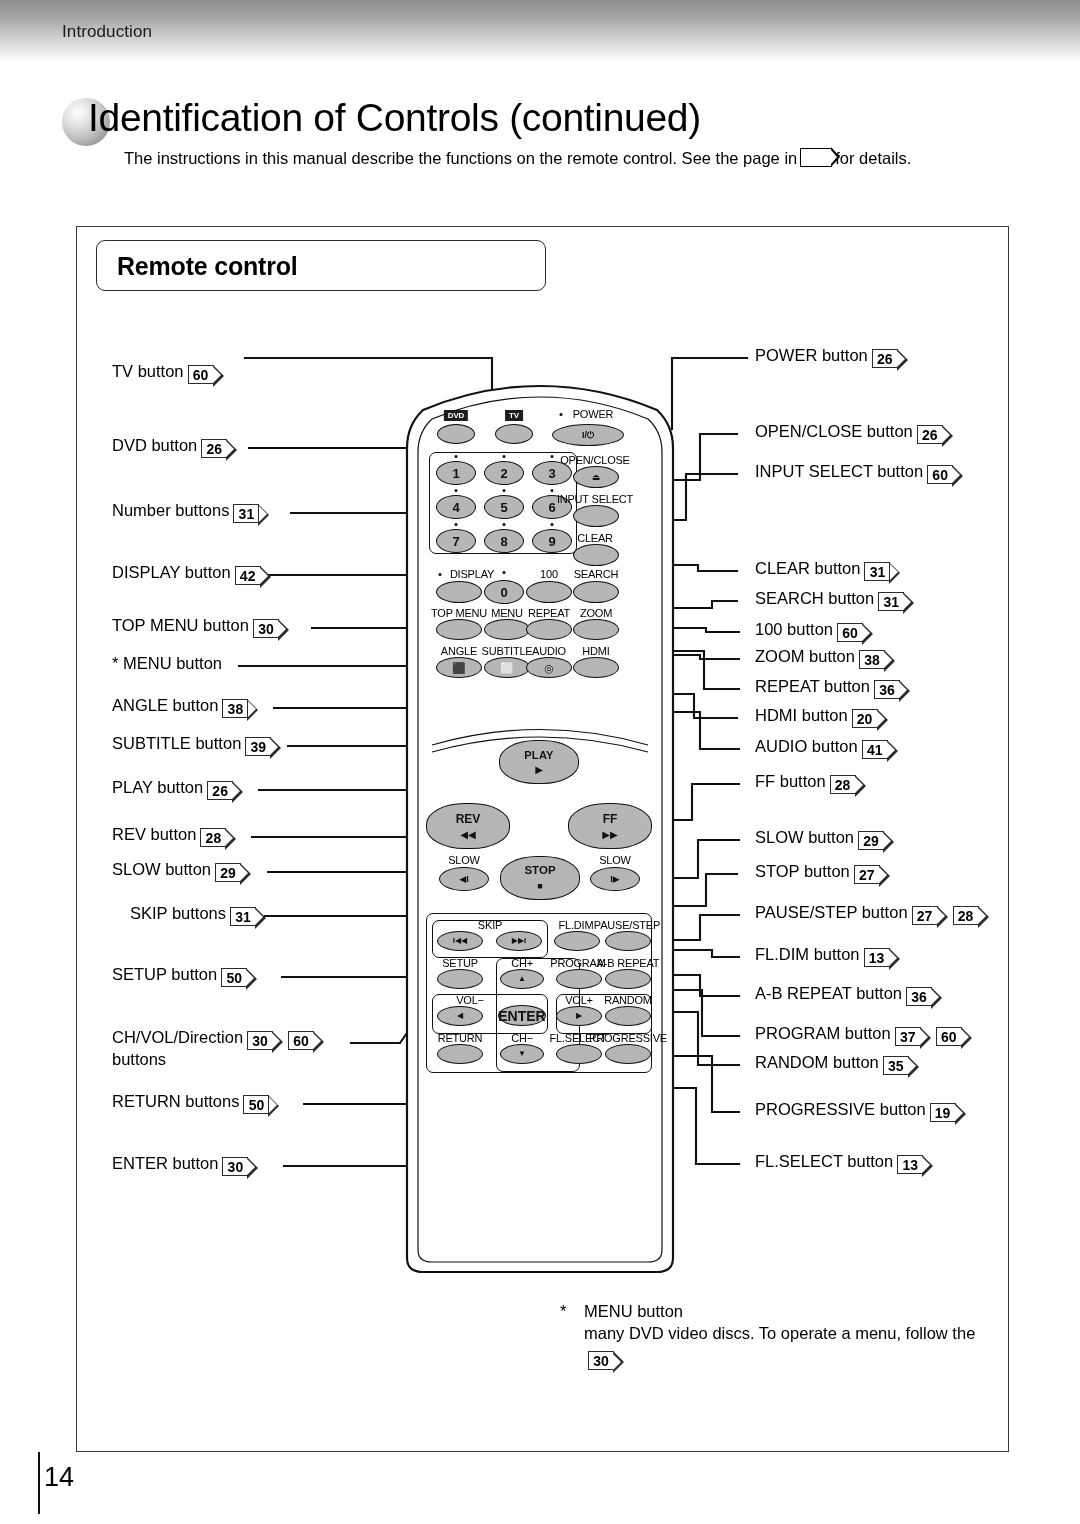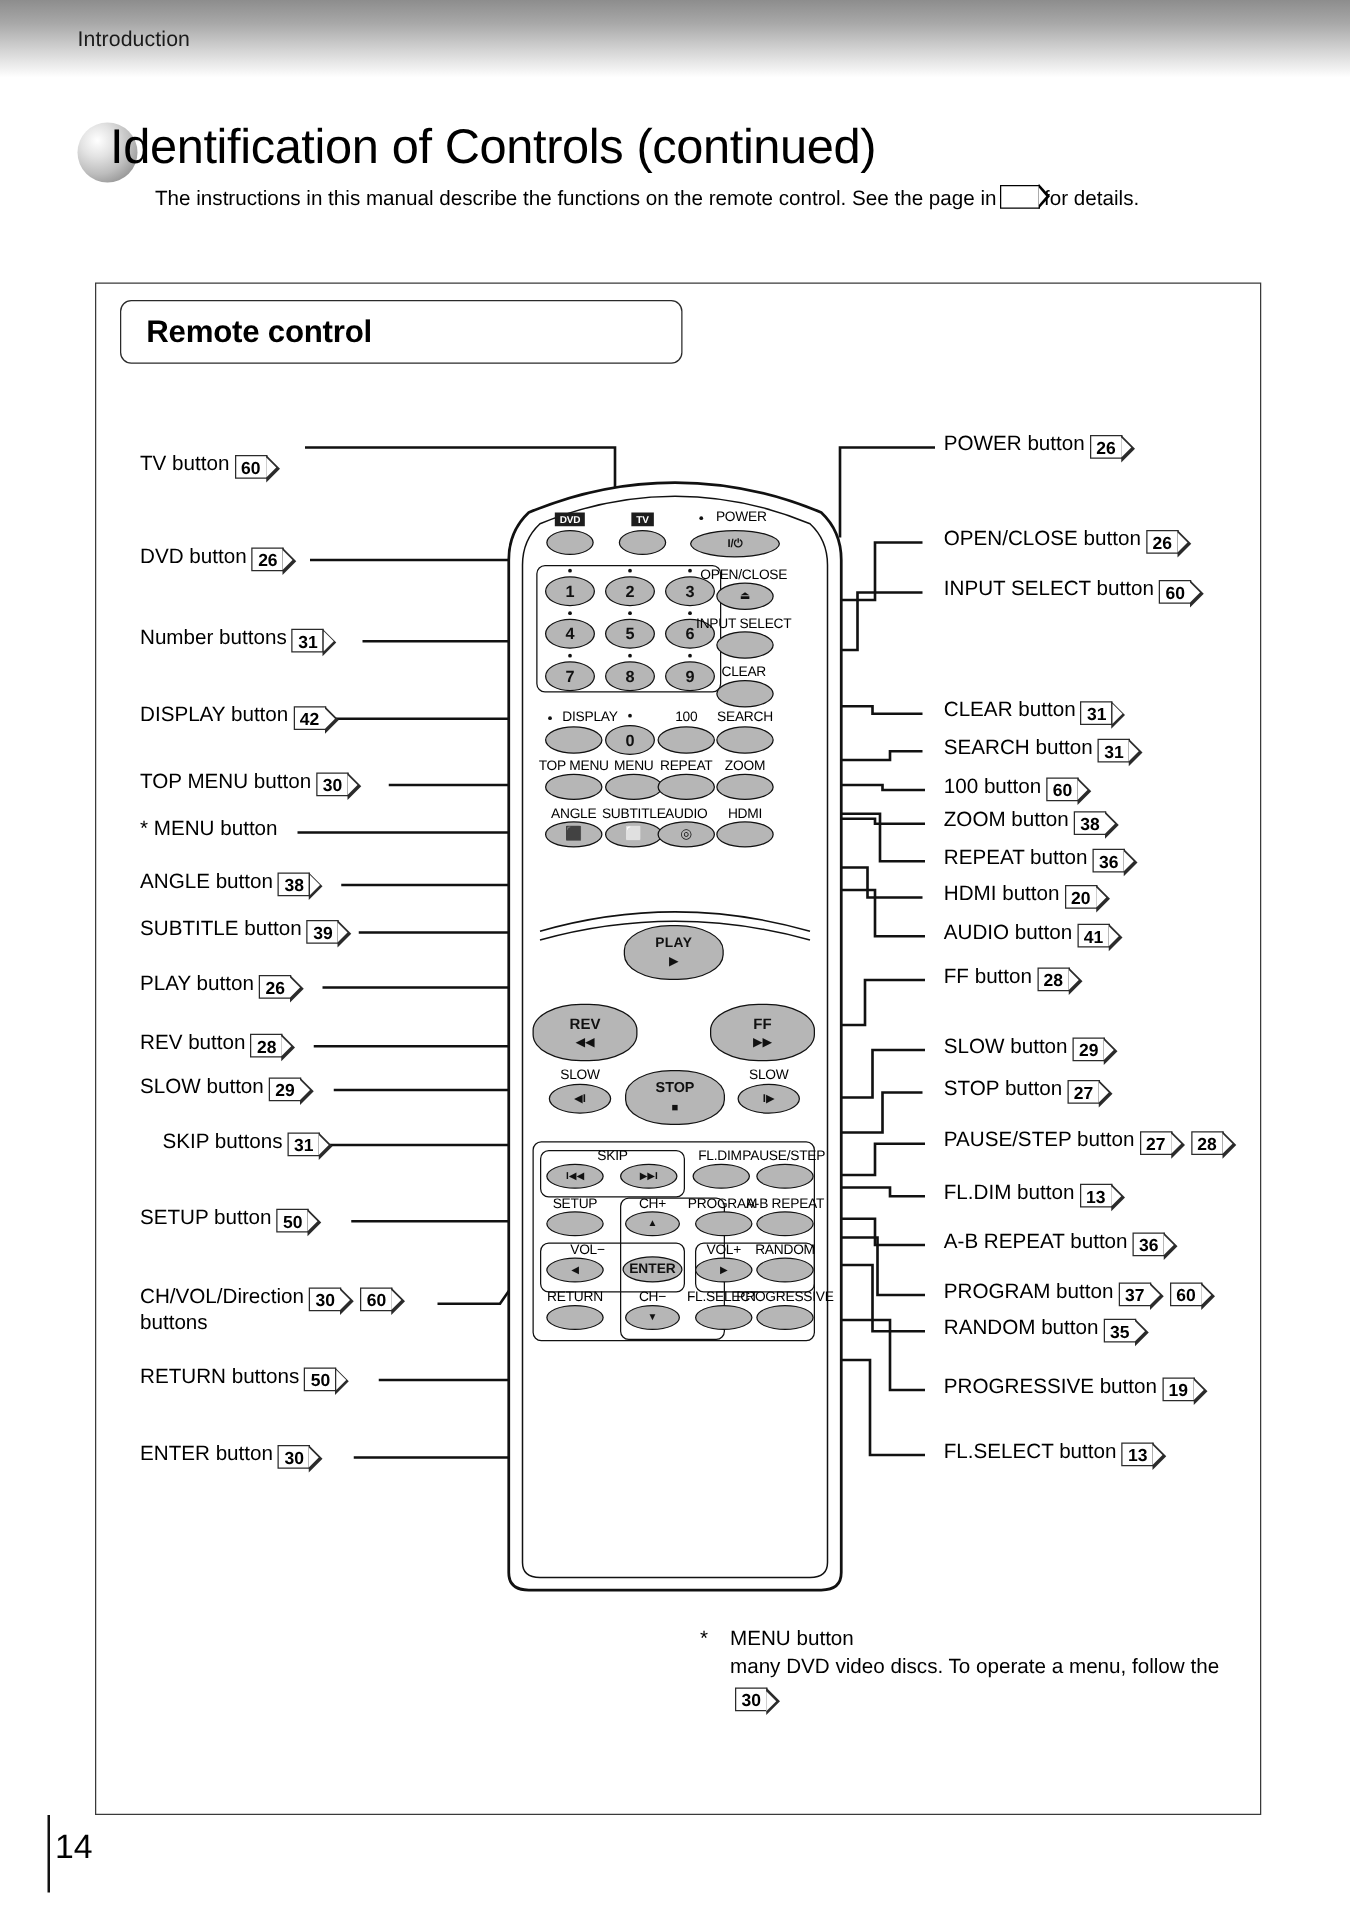--- a/index.html
+++ b/index.html
@@ -305,21 +305,21 @@
   <div class="rcap" style="left:174px;top:569px;">PROGRAM</div>
   <div class="rbtn" style="left:152px;top:581px;width:46px;height:20px;"></div>
   <div class="rcap" style="left:224px;top:569px;">A-B REPEAT</div>
   <div class="rbtn" style="left:201px;top:581px;width:46px;height:20px;"></div>
 
   <div class="rcap" style="left:56px;top:606px;margin-left:10px;">VOL−</div>
   <div class="rbtn" style="left:33px;top:618px;width:46px;height:20px;">
     <span class="glyph" style="font-size:8px;">◀</span>
   </div>
   <div class="rbtn" style="left:94px;top:617px;width:48px;height:21px;">
-    <span class="glyph" style="font-size:11px;">ENTER</span>
+    <span class="glyph" style="font-size:14px;">ENTER</span>
   </div>
   <div class="rcap" style="left:175px;top:606px;">VOL+</div>
   <div class="rbtn" style="left:152px;top:618px;width:46px;height:20px;">
     <span class="glyph" style="font-size:8px;">▶</span>
   </div>
   <div class="rcap" style="left:224px;top:606px;">RANDOM</div>
   <div class="rbtn" style="left:201px;top:618px;width:46px;height:20px;"></div>
 
   <div class="rcap" style="left:56px;top:644px;">RETURN</div>
   <div class="rbtn" style="left:33px;top:656px;width:46px;height:20px;"></div>

